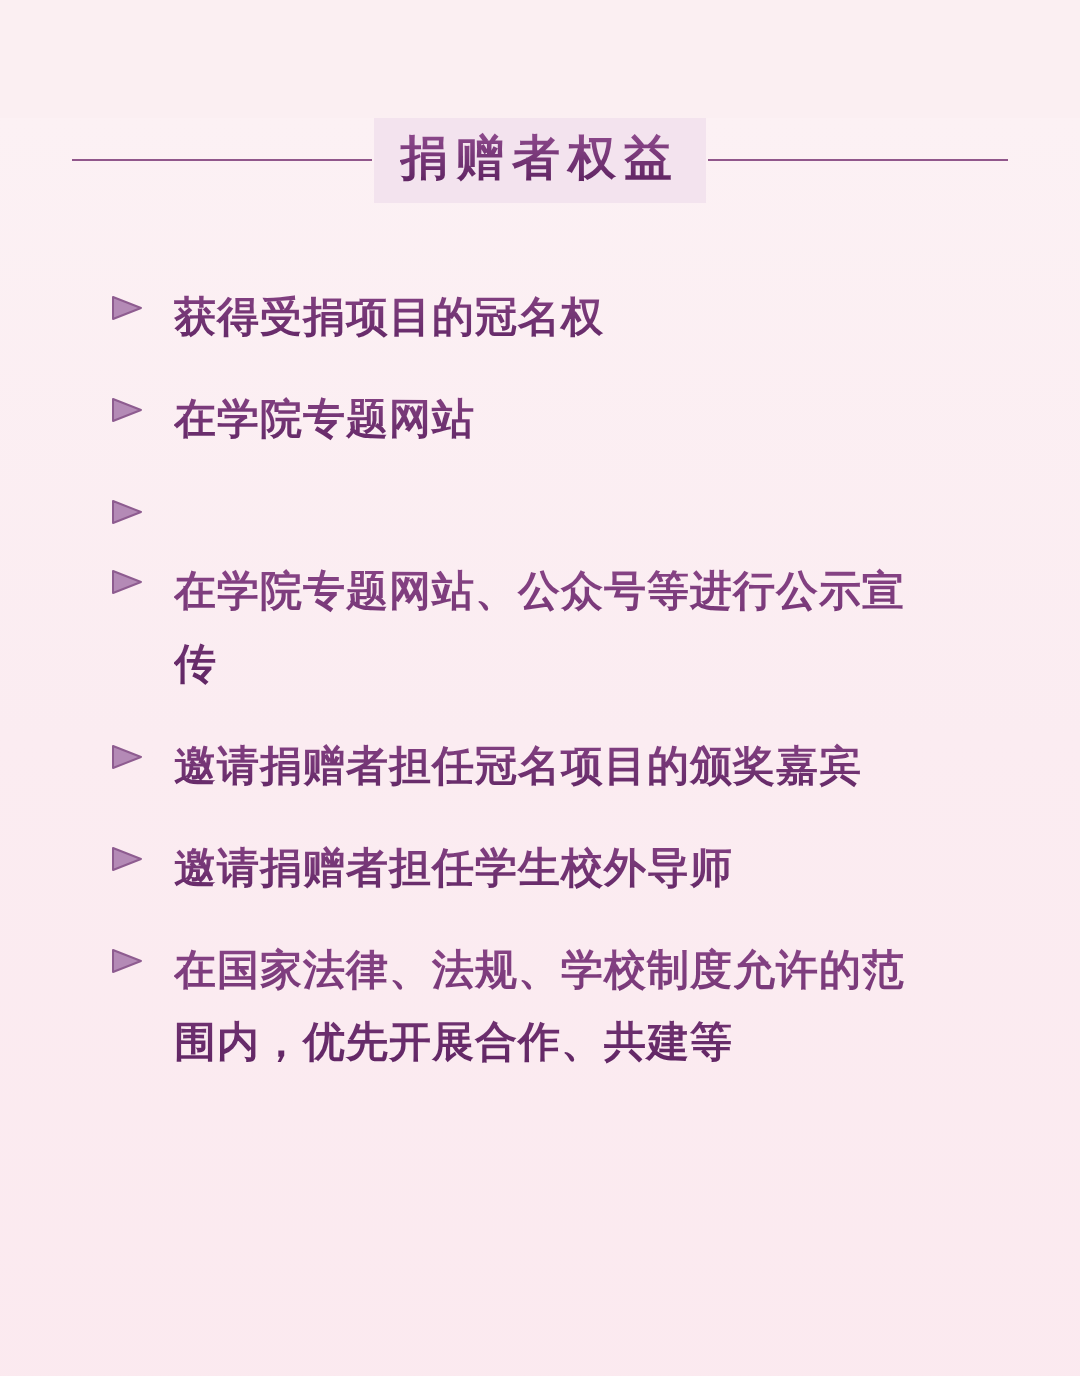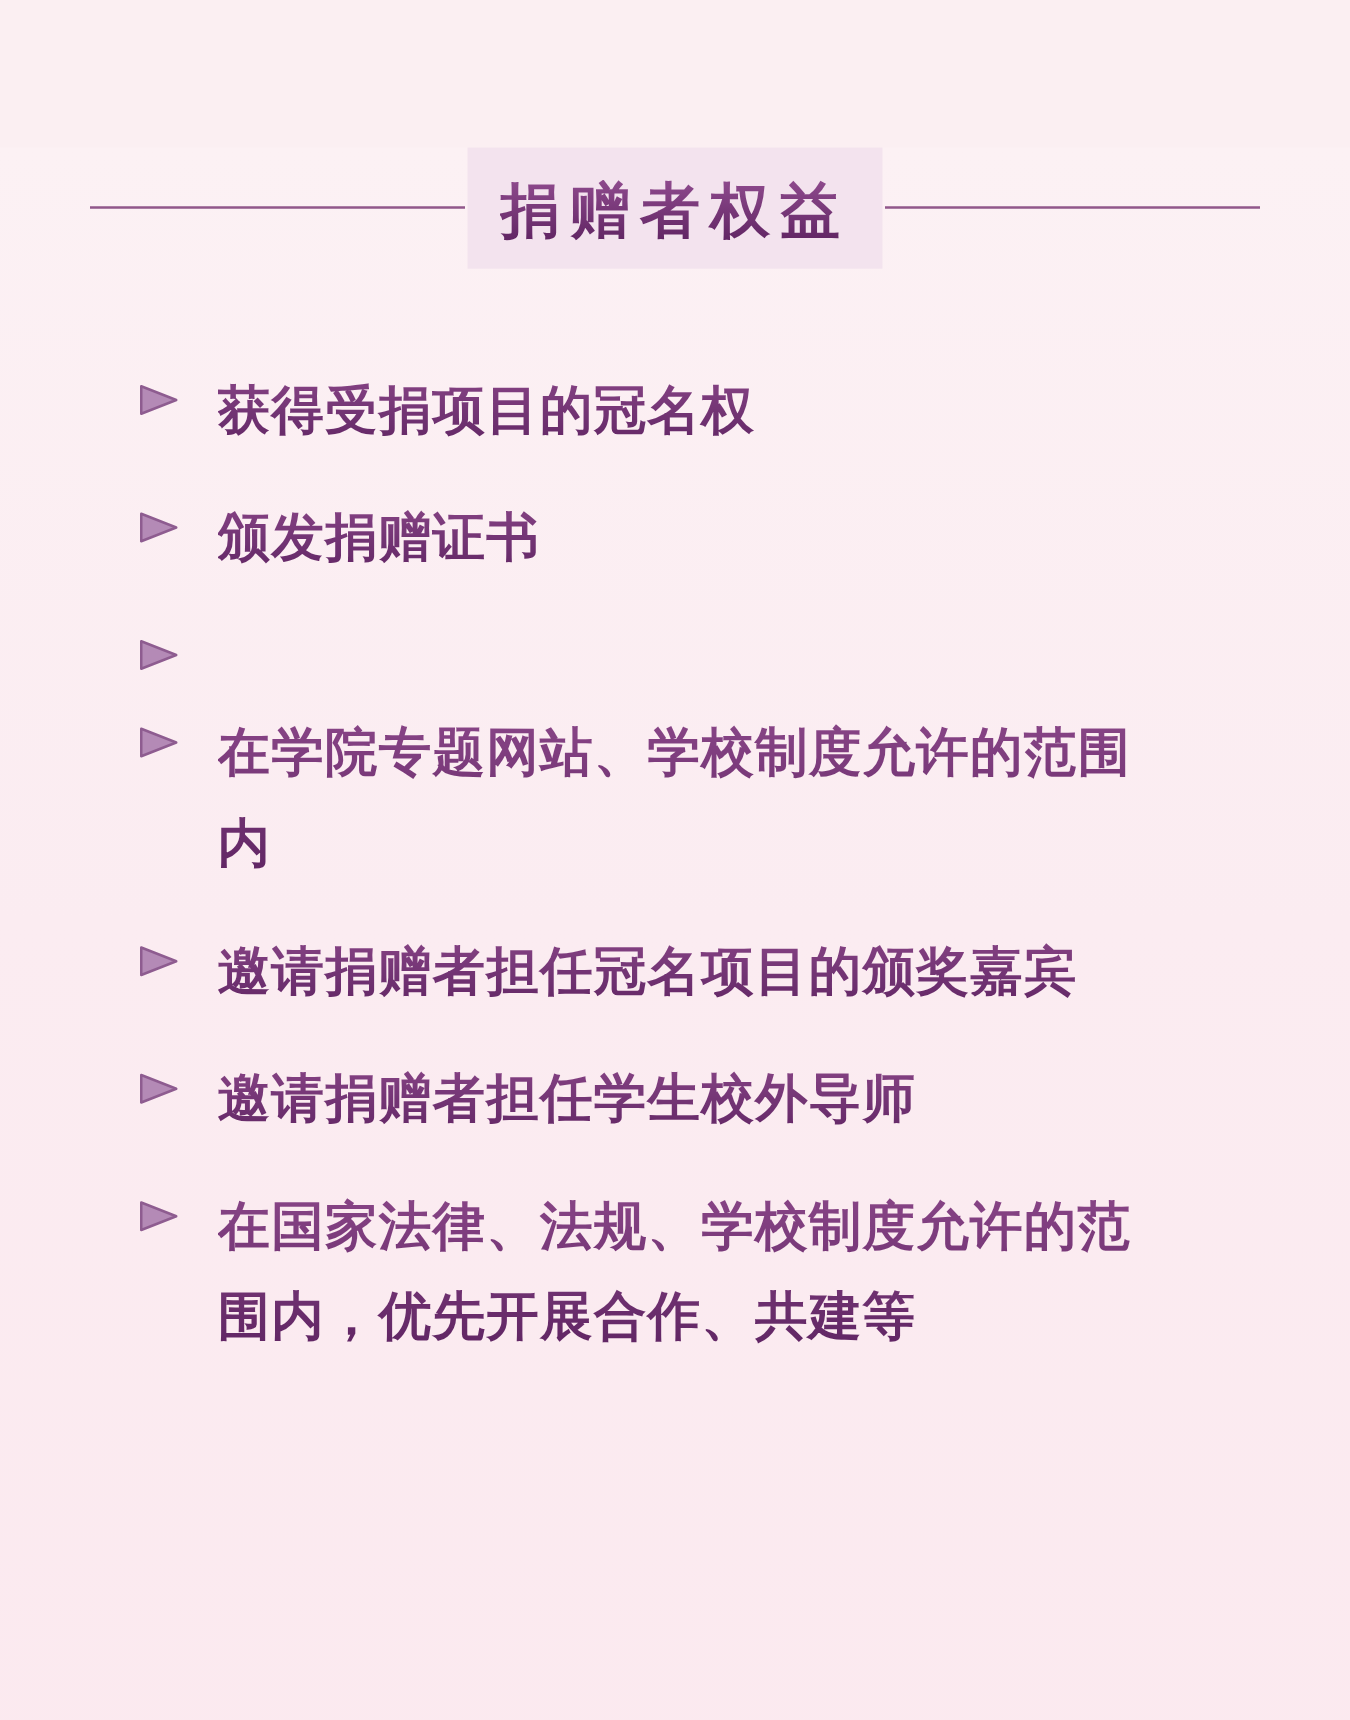--- a/index.html
+++ b/index.html
@@ -50,21 +50,20 @@
     font-size: 48px;
     letter-spacing: 8px;
     font-weight: 700;
     color: #6f2f6e;
     background: linear-gradient(180deg, #8e4a8d 0%, #5d2260 100%);
     -webkit-background-clip: text;
     background-clip: text;
     -webkit-text-fill-color: transparent;
     white-space: nowrap;
     line-height: 1.1;
-    margin-top: 12px;
   }
 
   
   .rights-list {
     margin: 78px 0 0 0;
     padding: 0 30px 0 108px;
     list-style: none;
   }
   .rights-item {
     display: flex;
@@ -118,38 +117,38 @@
       </span>
       <span class="item-text">获得受捐项目的冠名权</span>
     </li>
 
     <li class="rights-item">
       <span class="bullet-icon">
         <svg width="34" height="26" viewBox="0 0 34 26" aria-hidden="true">
           <path d="M2 2 L30 13 L2 24 Z" fill="#b48ab6" stroke="#8e5c90" stroke-width="2" stroke-linejoin="round"></path>
         </svg>
       </span>
-      <span class="item-text">颁发捐赠证书</span>
+      <span class="item-text">在学院专题网站</span>
     </li>
 
     <li class="rights-item">
       <span class="bullet-icon">
         <svg width="34" height="26" viewBox="0 0 34 26" aria-hidden="true">
           <path d="M2 2 L30 13 L2 24 Z" fill="#b48ab6" stroke="#8e5c90" stroke-width="2" stroke-linejoin="round"></path>
         </svg>
       </span>
     </li>
 
     <li class="rights-item">
       <span class="bullet-icon">
         <svg width="34" height="26" viewBox="0 0 34 26" aria-hidden="true">
           <path d="M2 2 L30 13 L2 24 Z" fill="#b48ab6" stroke="#8e5c90" stroke-width="2" stroke-linejoin="round"></path>
         </svg>
       </span>
-      <span class="item-text">在学院专题网站、学校制度允许的范围内</span>
+      <span class="item-text">在学院专题网站、公众号等进行公示宣传</span>
     </li>
 
 
     <li class="rights-item">
       <span class="bullet-icon">
         <svg width="34" height="26" viewBox="0 0 34 26" aria-hidden="true">
           <path d="M2 2 L30 13 L2 24 Z" fill="#b48ab6" stroke="#8e5c90" stroke-width="2" stroke-linejoin="round"></path>
         </svg>
       </span>
       <span class="item-text">邀请捐赠者担任冠名项目的颁奖嘉宾</span>

